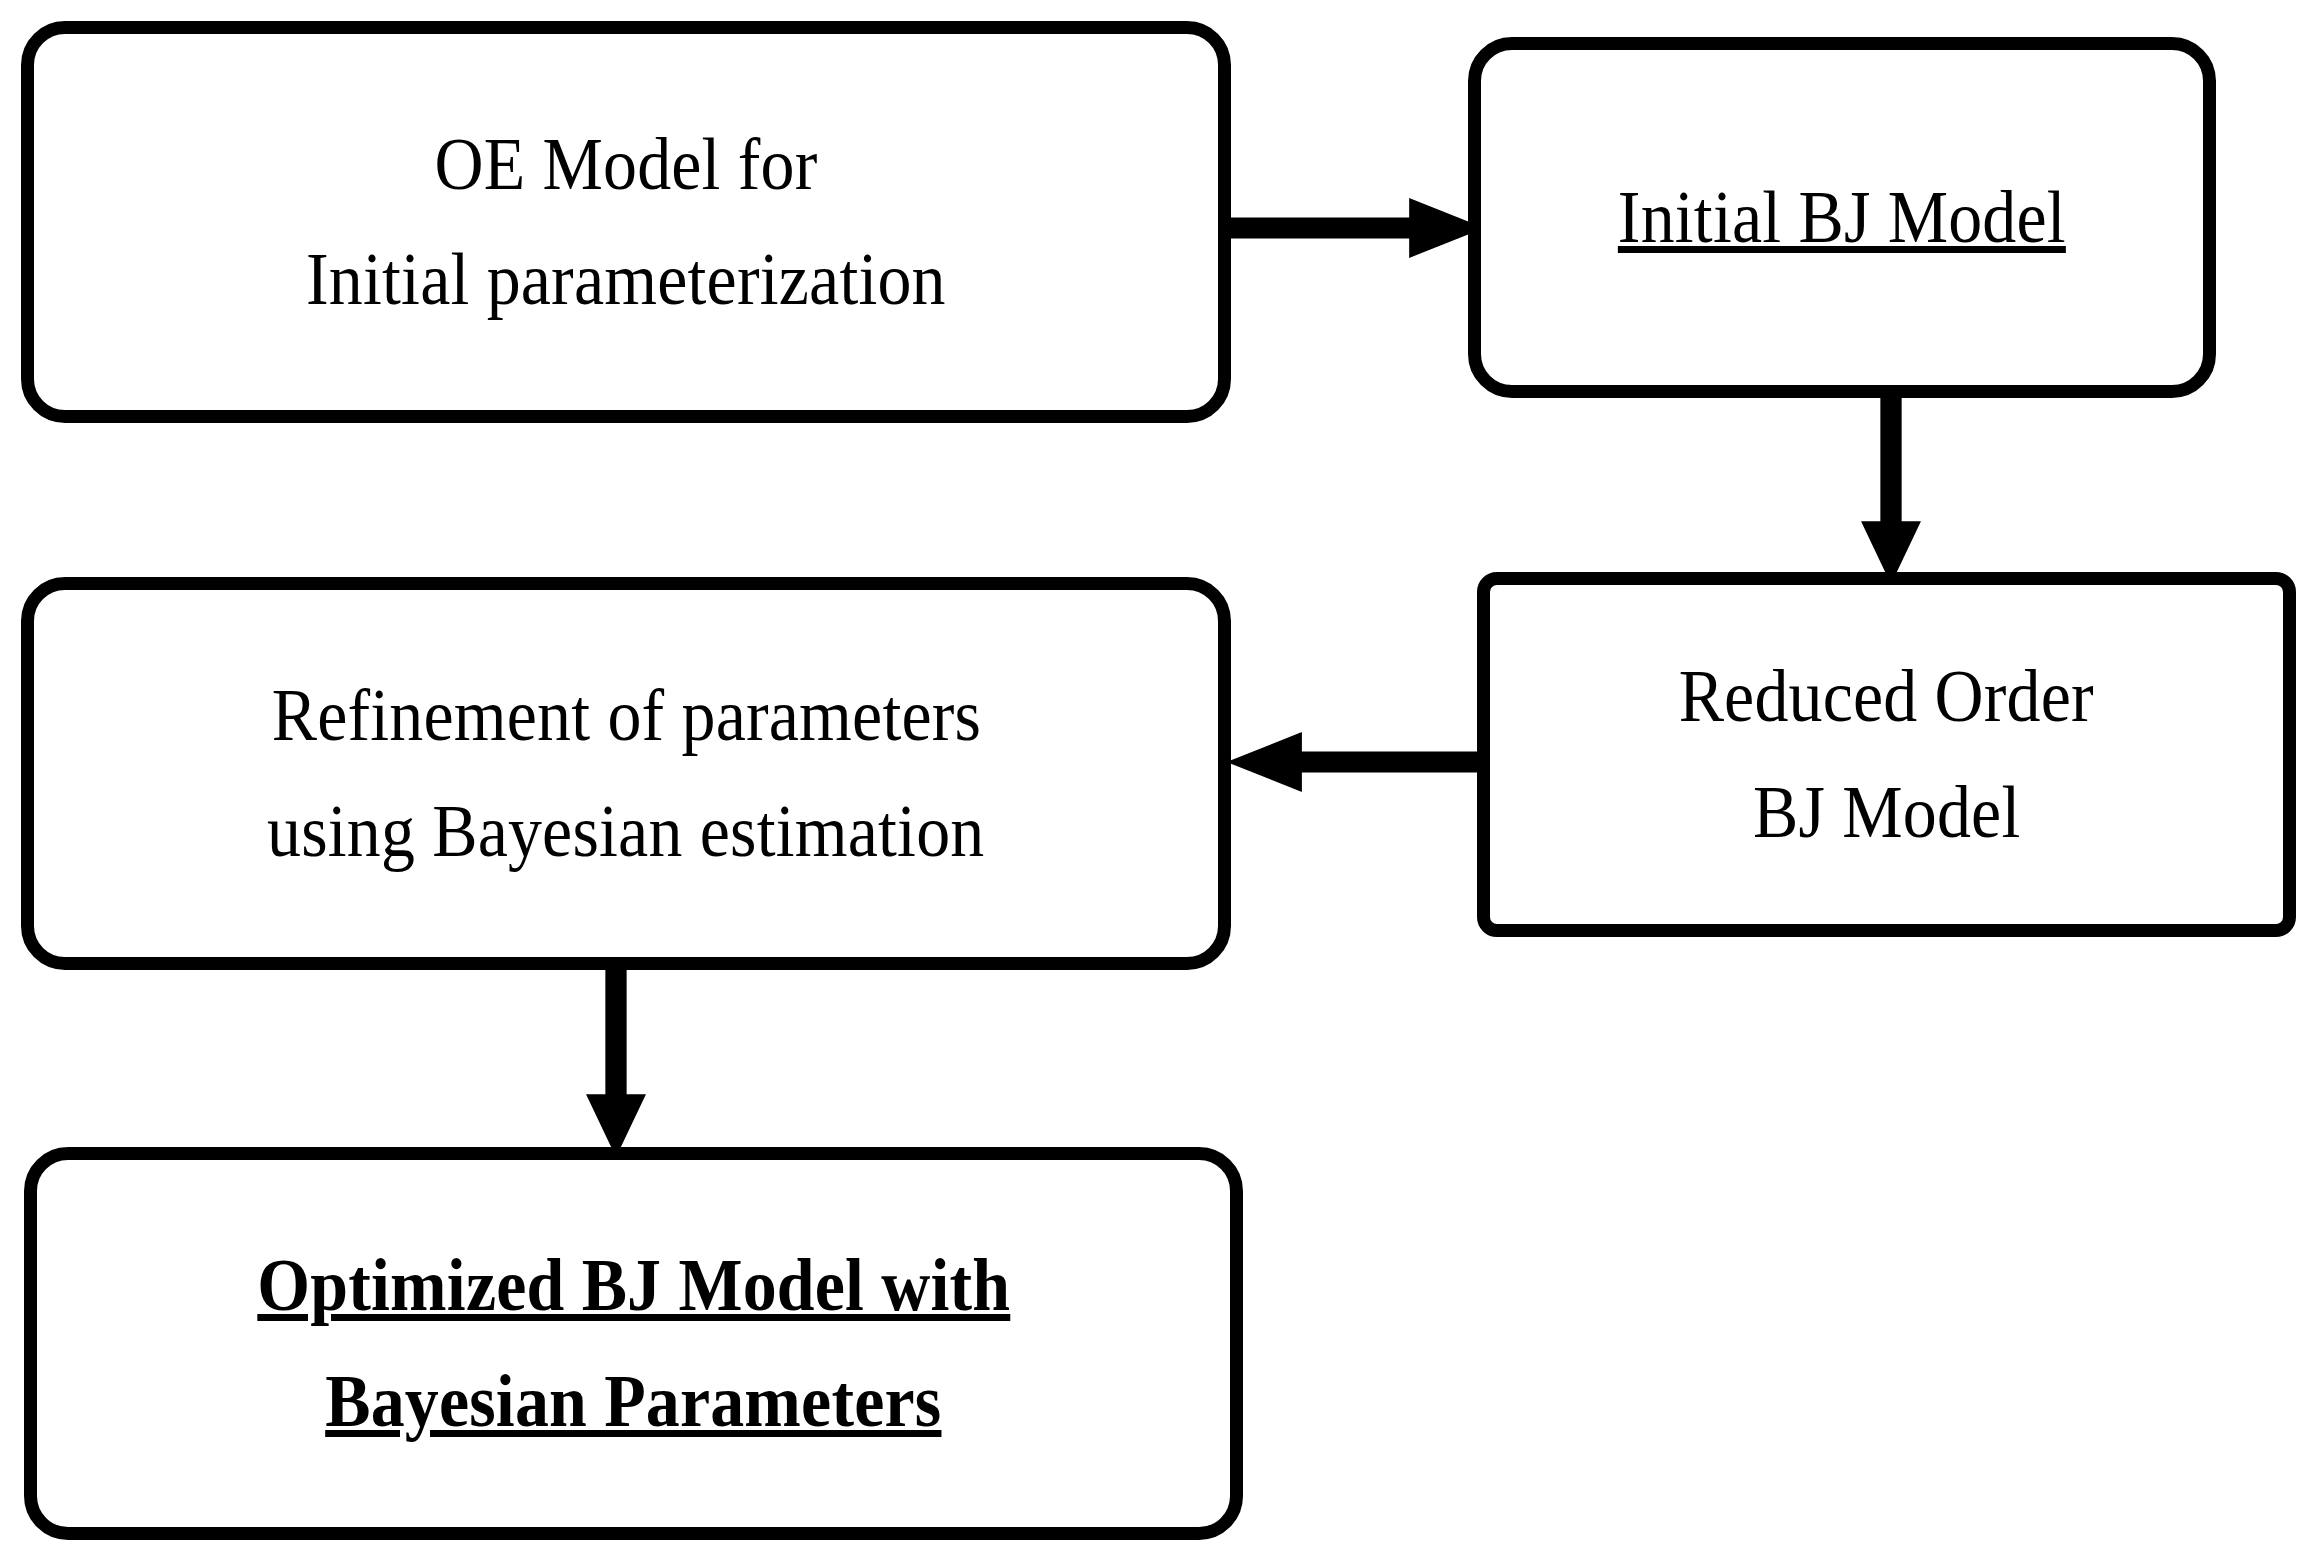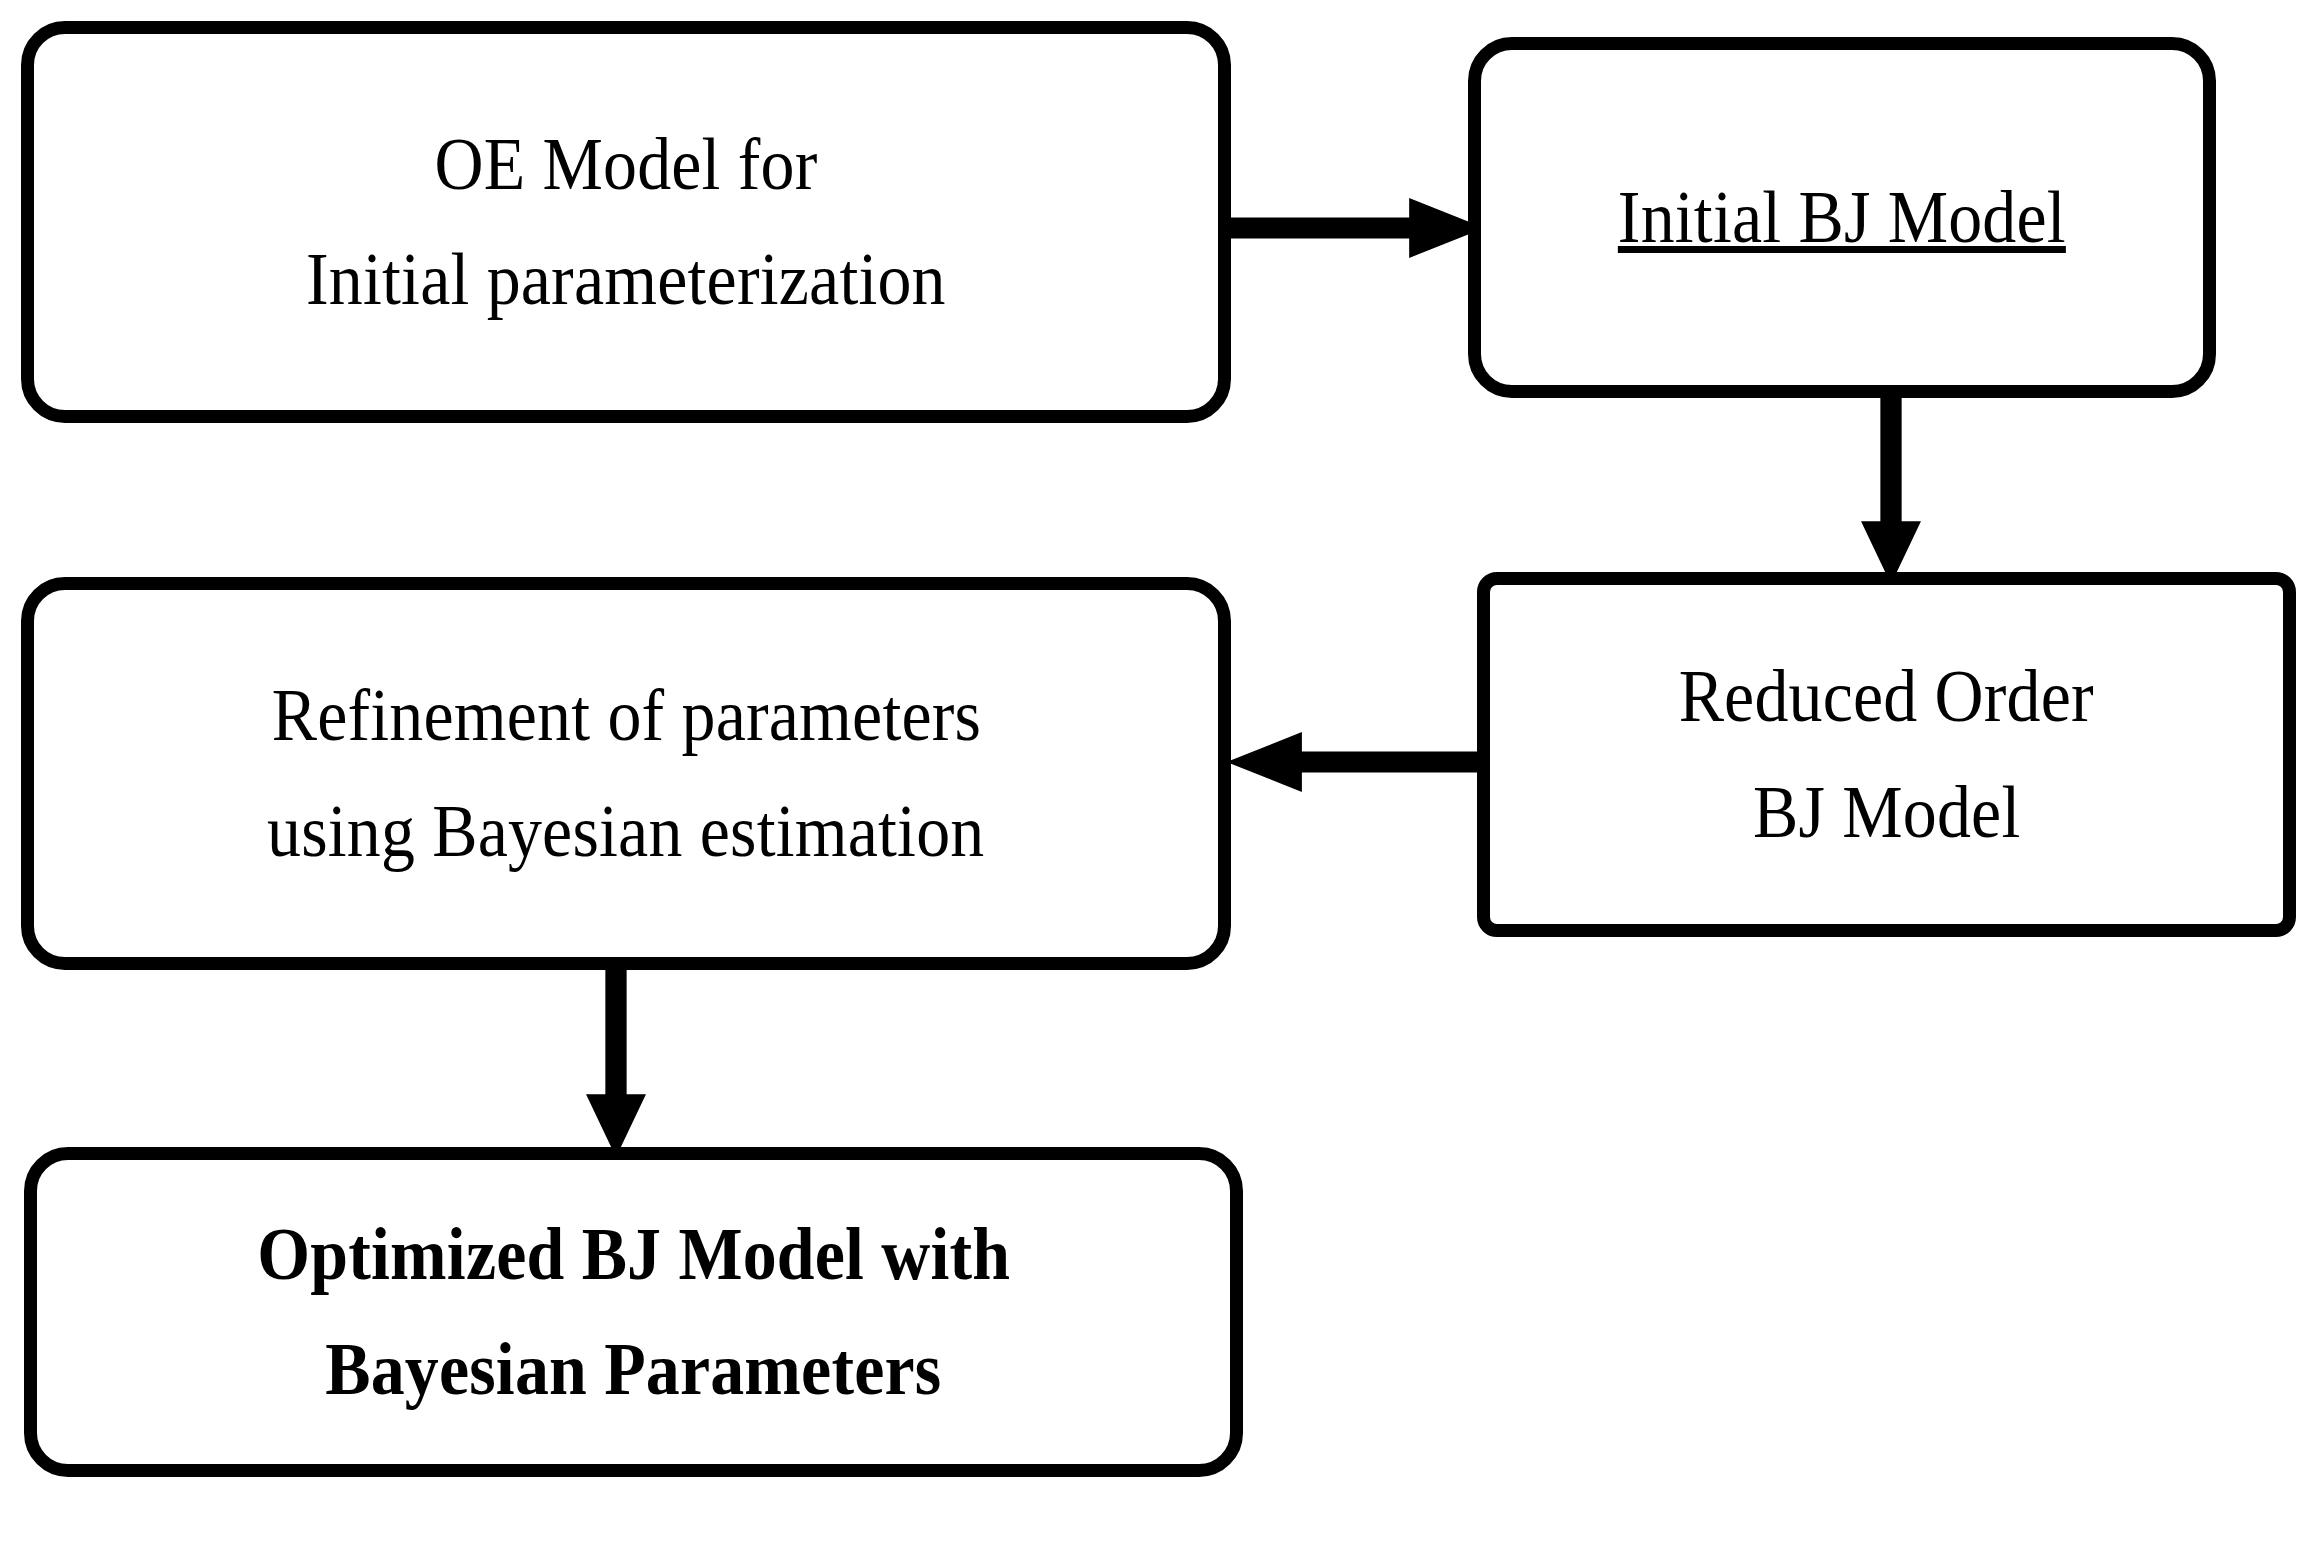--- a/index.html
+++ b/index.html
@@ -41,21 +41,21 @@
   }
   .node.bold .line {
     font-weight: bold;
   }
 
   
   #node-oe-model        { left: 21px;   top: 21px;   width: 1210px; height: 402px; }
   #node-initial-bj      { left: 1468px; top: 37px;   width: 748px;  height: 361px; text-decoration: underline; }
   #node-reduced-order   { left: 1477px; top: 572px;  width: 819px;  height: 365px; border-radius: 20px; }
   #node-refinement      { left: 21px;   top: 577px;  width: 1210px; height: 393px; }
-  #node-optimized-bj    { left: 24px;   top: 1147px; width: 1219px; height: 330px; }
+  #node-optimized-bj    { left: 24px;   top: 1147px; width: 1219px; height: 393px; text-decoration: underline; }
 
   
   .connector {
     position: absolute;
     z-index: 1;
   }
   .connector svg { display: block; overflow: visible; }
   .connector svg path,
   .connector svg polygon { fill: #000000; stroke: none; }
 

